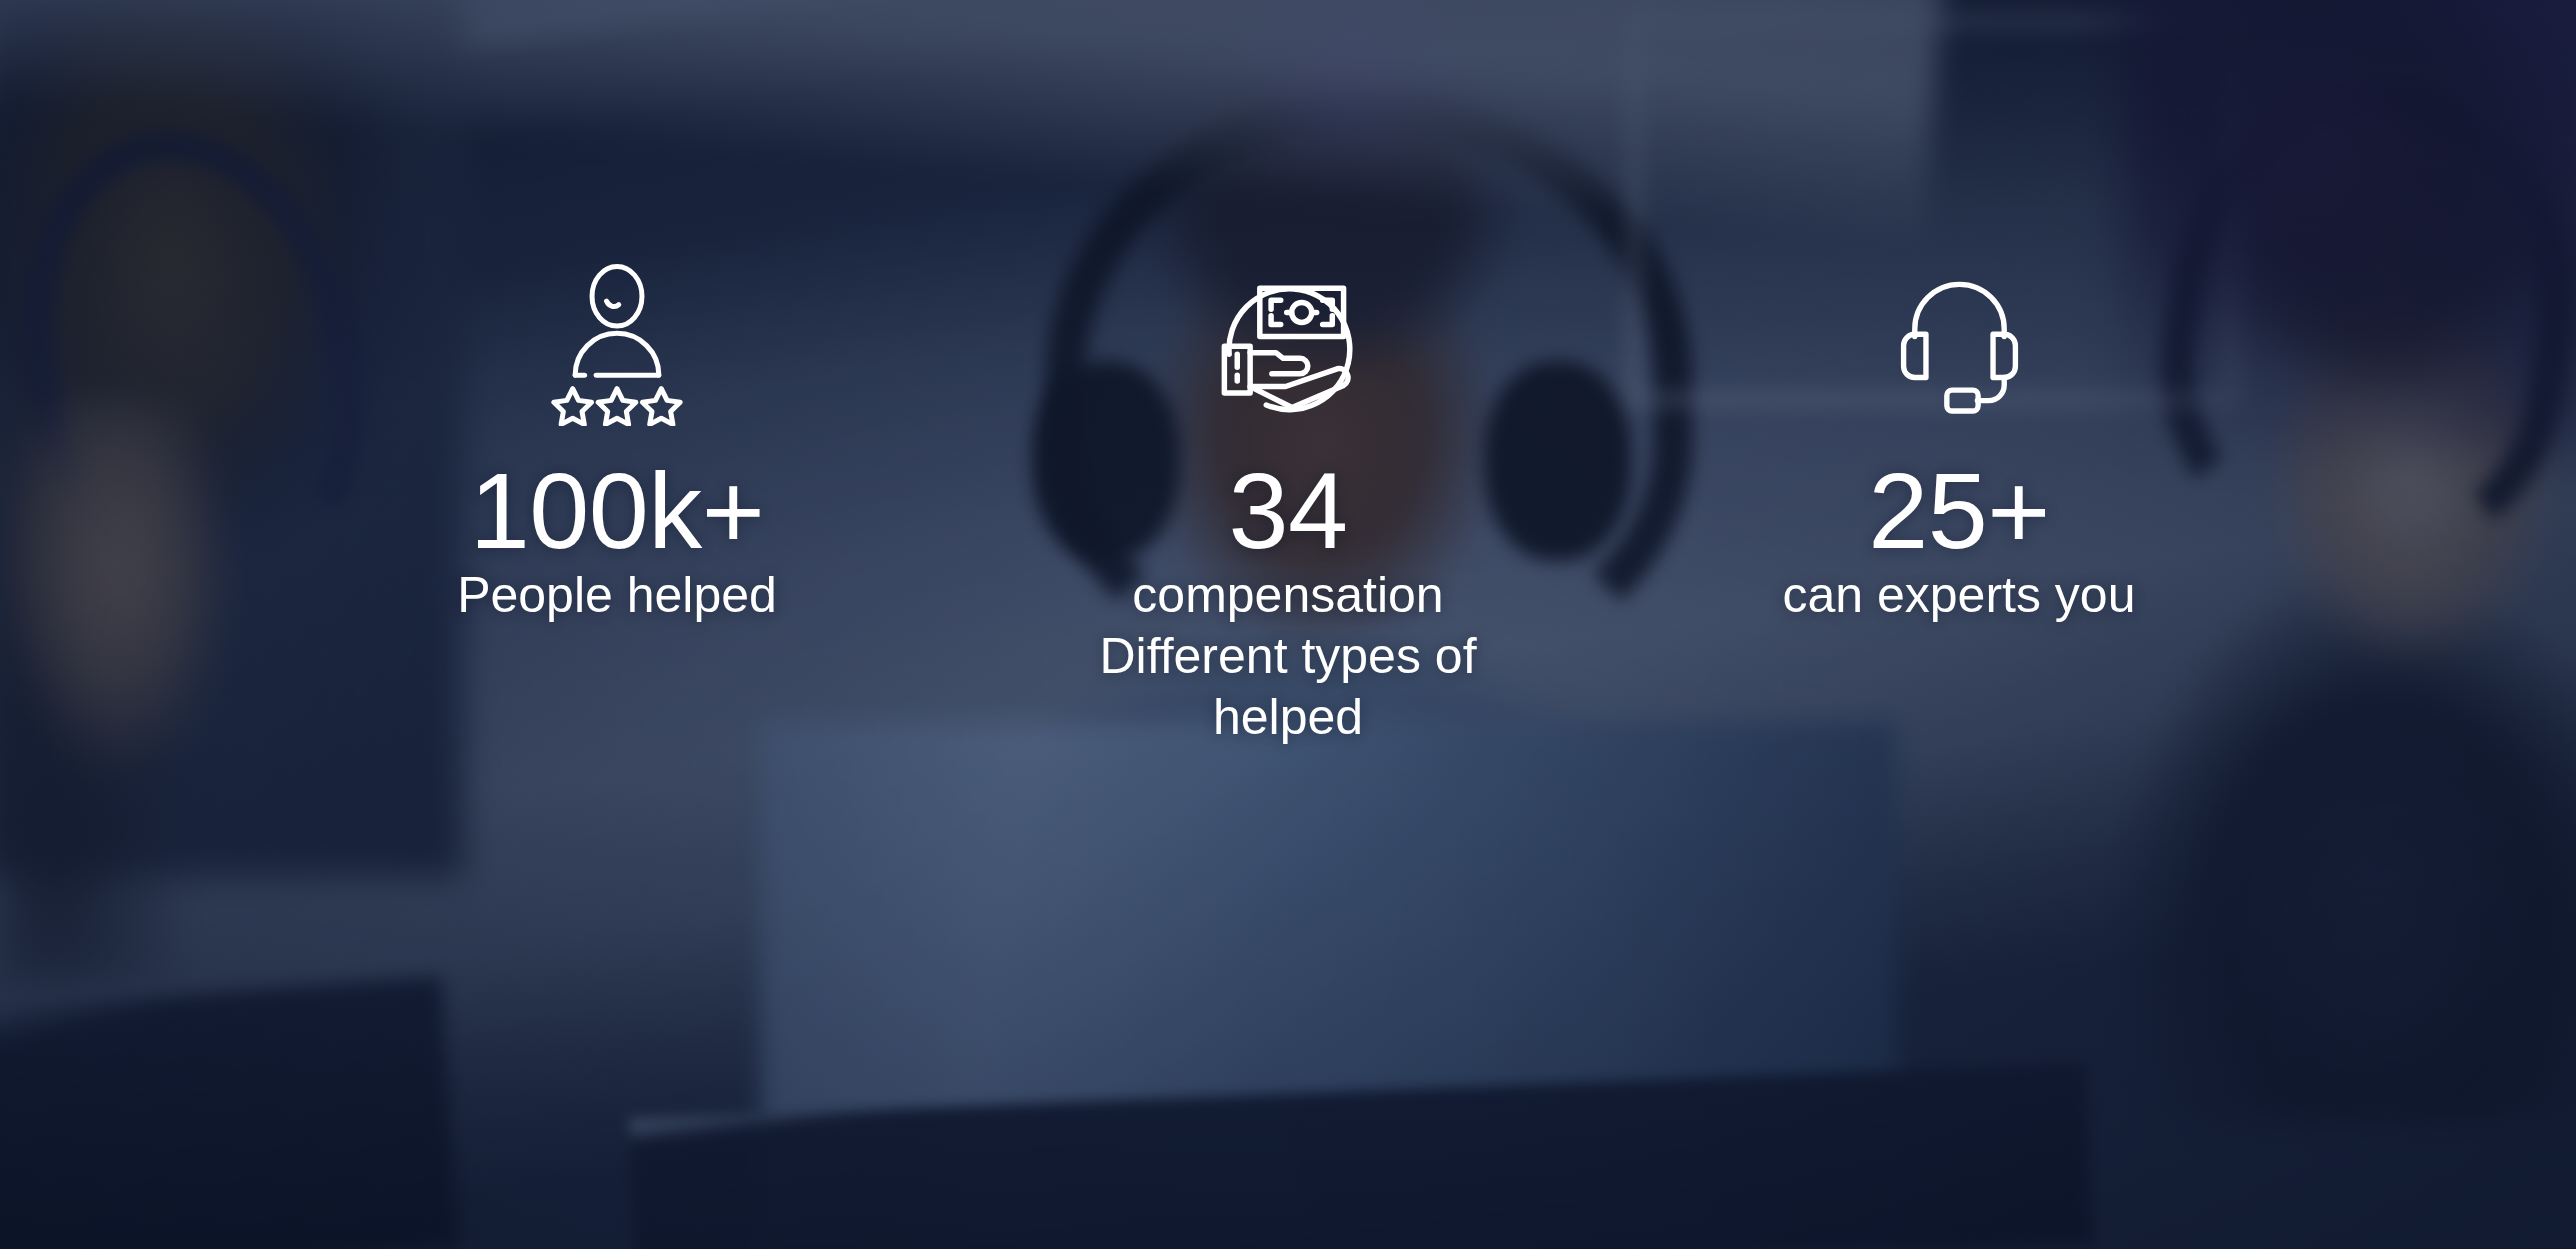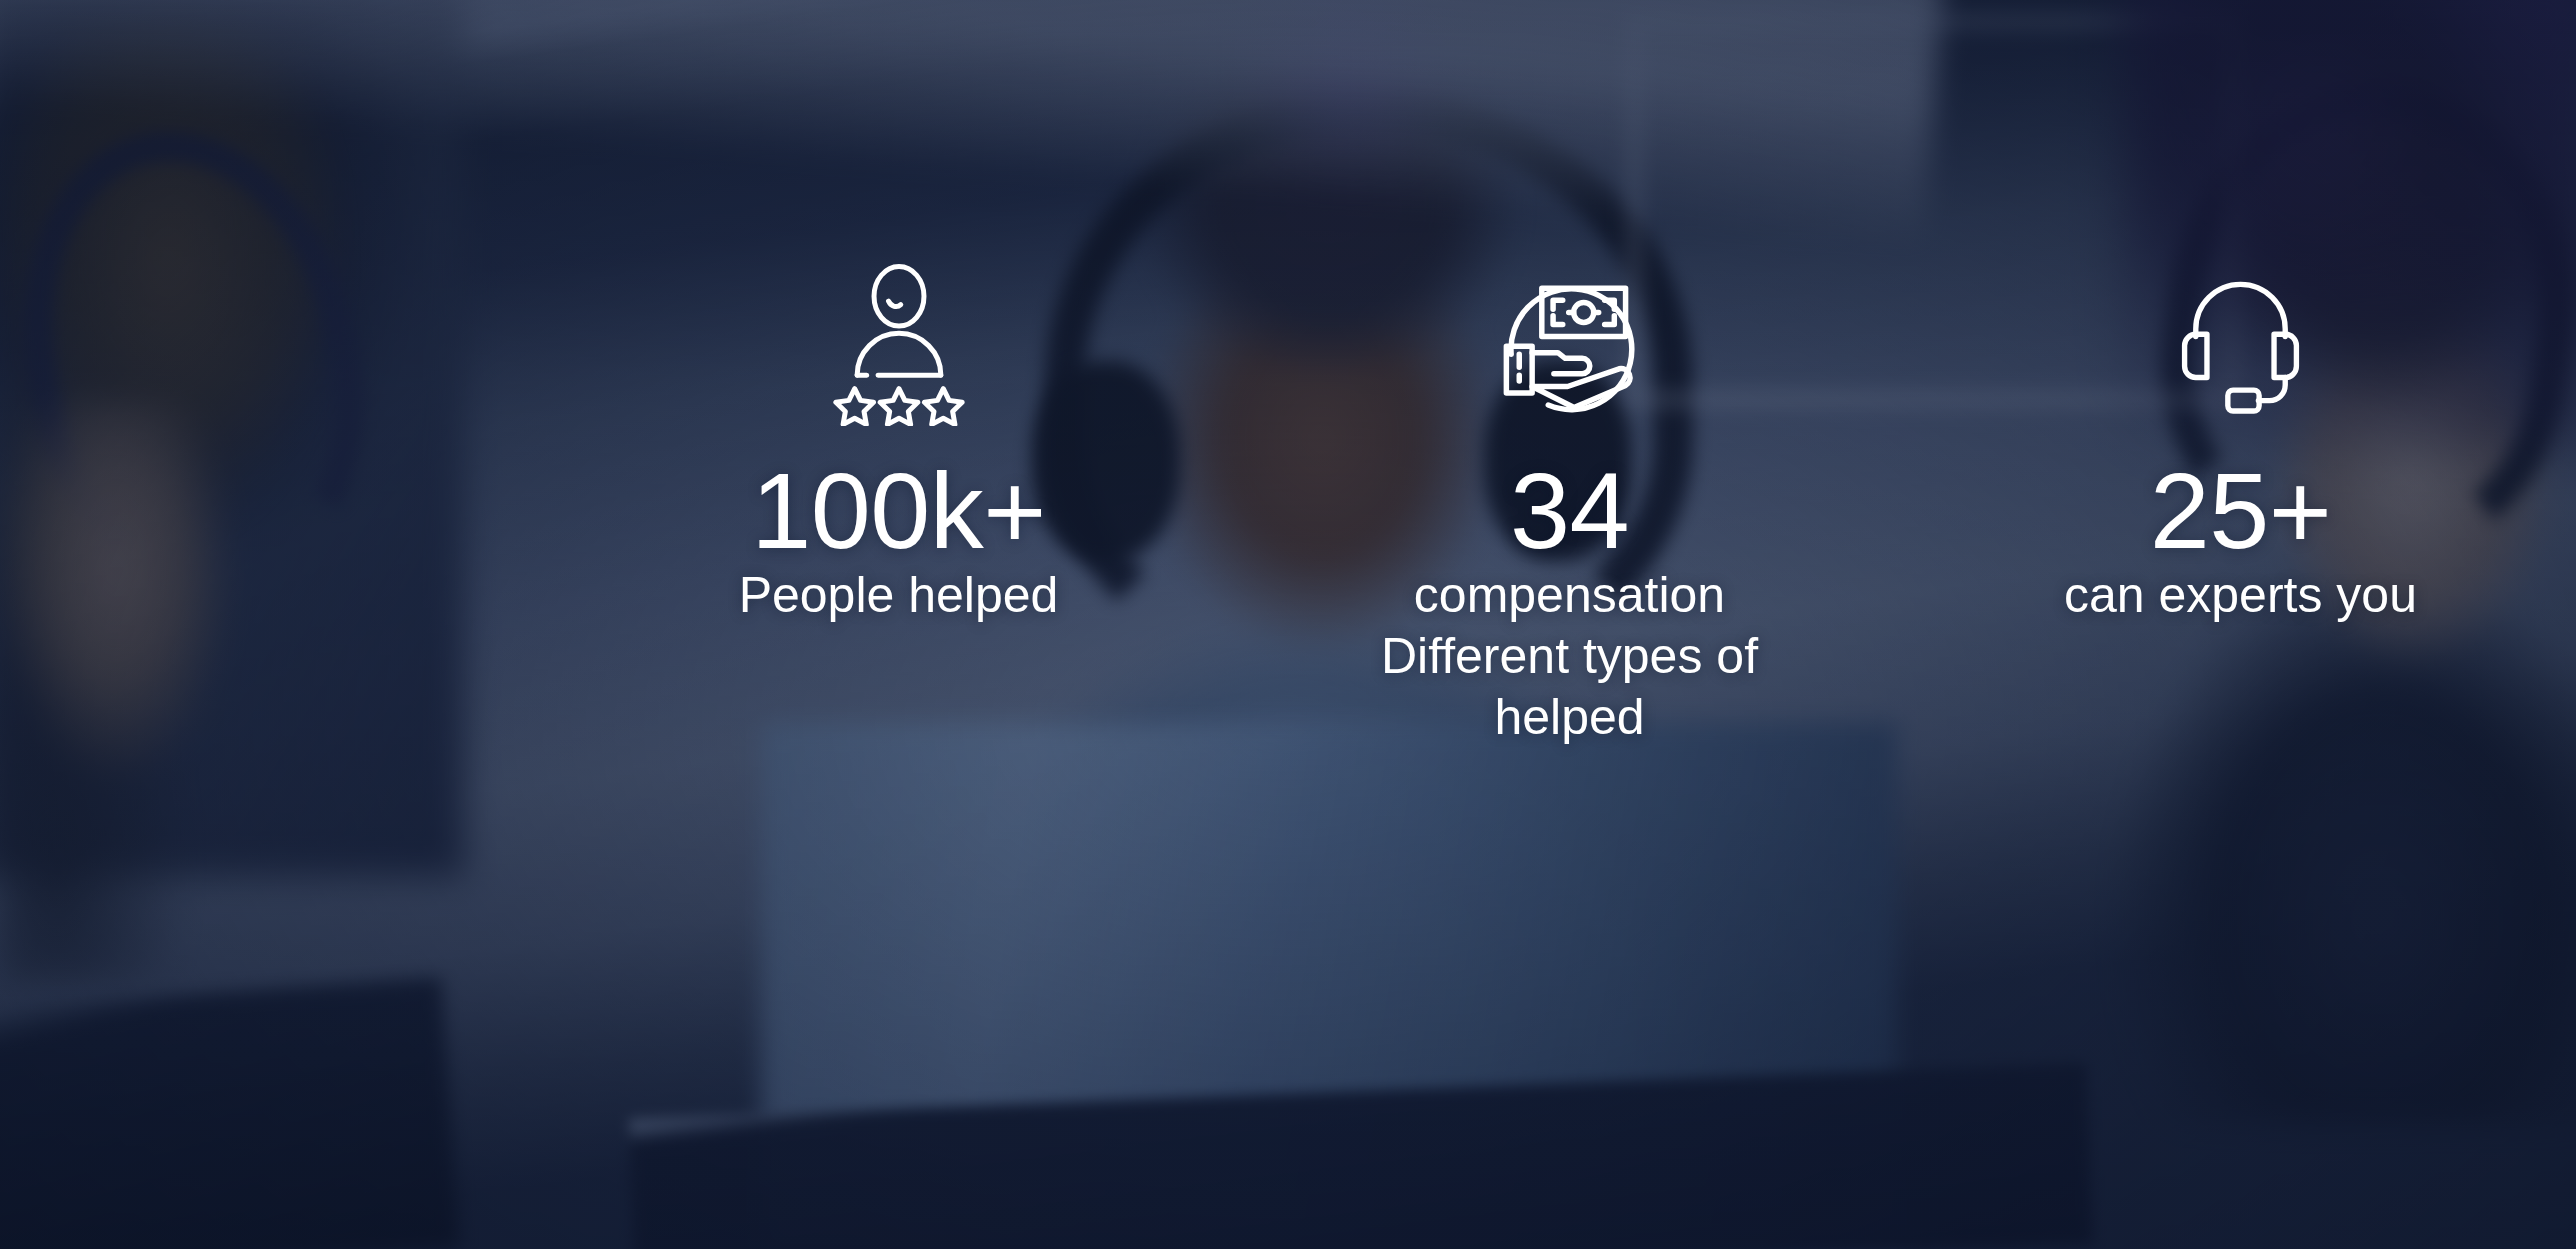--- a/index.html
+++ b/index.html
@@ -230,21 +230,21 @@
   }
 
   
   .stats-row {
     position: relative;
     z-index: 5;
     display: flex;
     width: 100%;
     height: 100%;
     align-items: flex-start;
-    justify-content: flex-end;
+    justify-content: center;
     padding-top: 239px;
     box-sizing: border-box;
   }
 
   .stat-col {
     width: 671px;
     display: flex;
     flex-direction: column;
     align-items: center;
     text-align: center;

